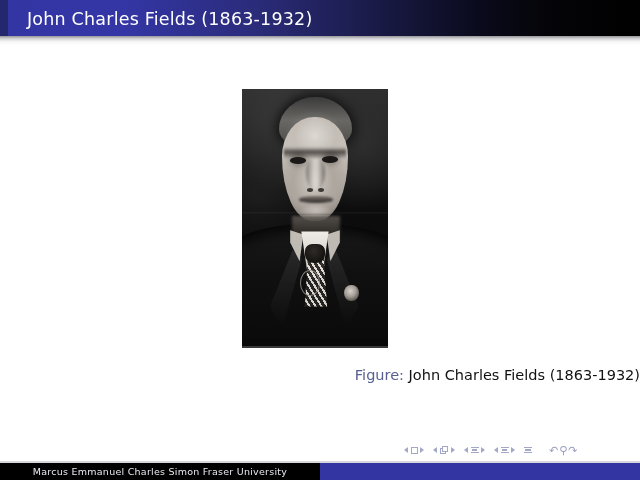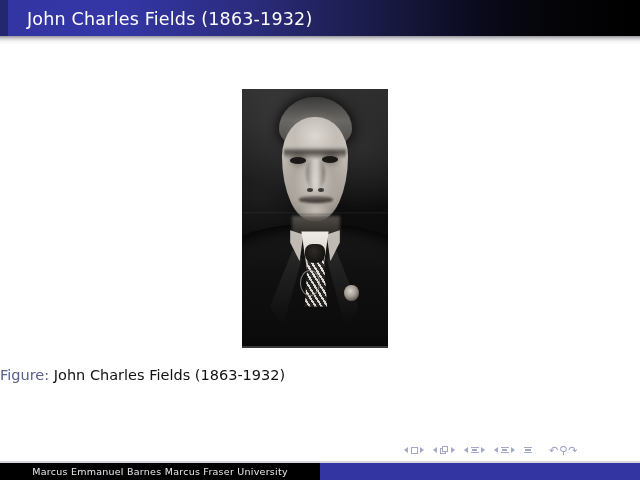--- a/index.html
+++ b/index.html
@@ -341,21 +341,21 @@
     width: 100%;
     height: 2px;
     background: rgba(150,150,150,0.35);
   }
 
   #caption {
     position: absolute;
     left: 0;
     top: 320px;
     width: 640px;
-    text-align: left;
+    text-align: right;
     font-size: 14.5px;
     line-height: 20px;
     color: #000000;
     white-space: nowrap;
   }
   #caption-label {
     color: #57608f;
   }
   #caption-text {
     color: #111111;
@@ -583,16 +583,16 @@
       <span>⚲</span>
       <span>↷</span>
     </div>
 
   </div>
 
   <div id="footer">
     <div id="footer-hairline"></div>
     <div id="footer-left"></div>
     <div id="footer-right"></div>
-    <div id="footer-author">Marcus Emmanuel Barnes Marcus Fraser University</div>
+    <div id="footer-author">Marcus Emmanuel Charles Simon Fraser University</div>
   </div>
 
 </div>
 
 </body></html>

